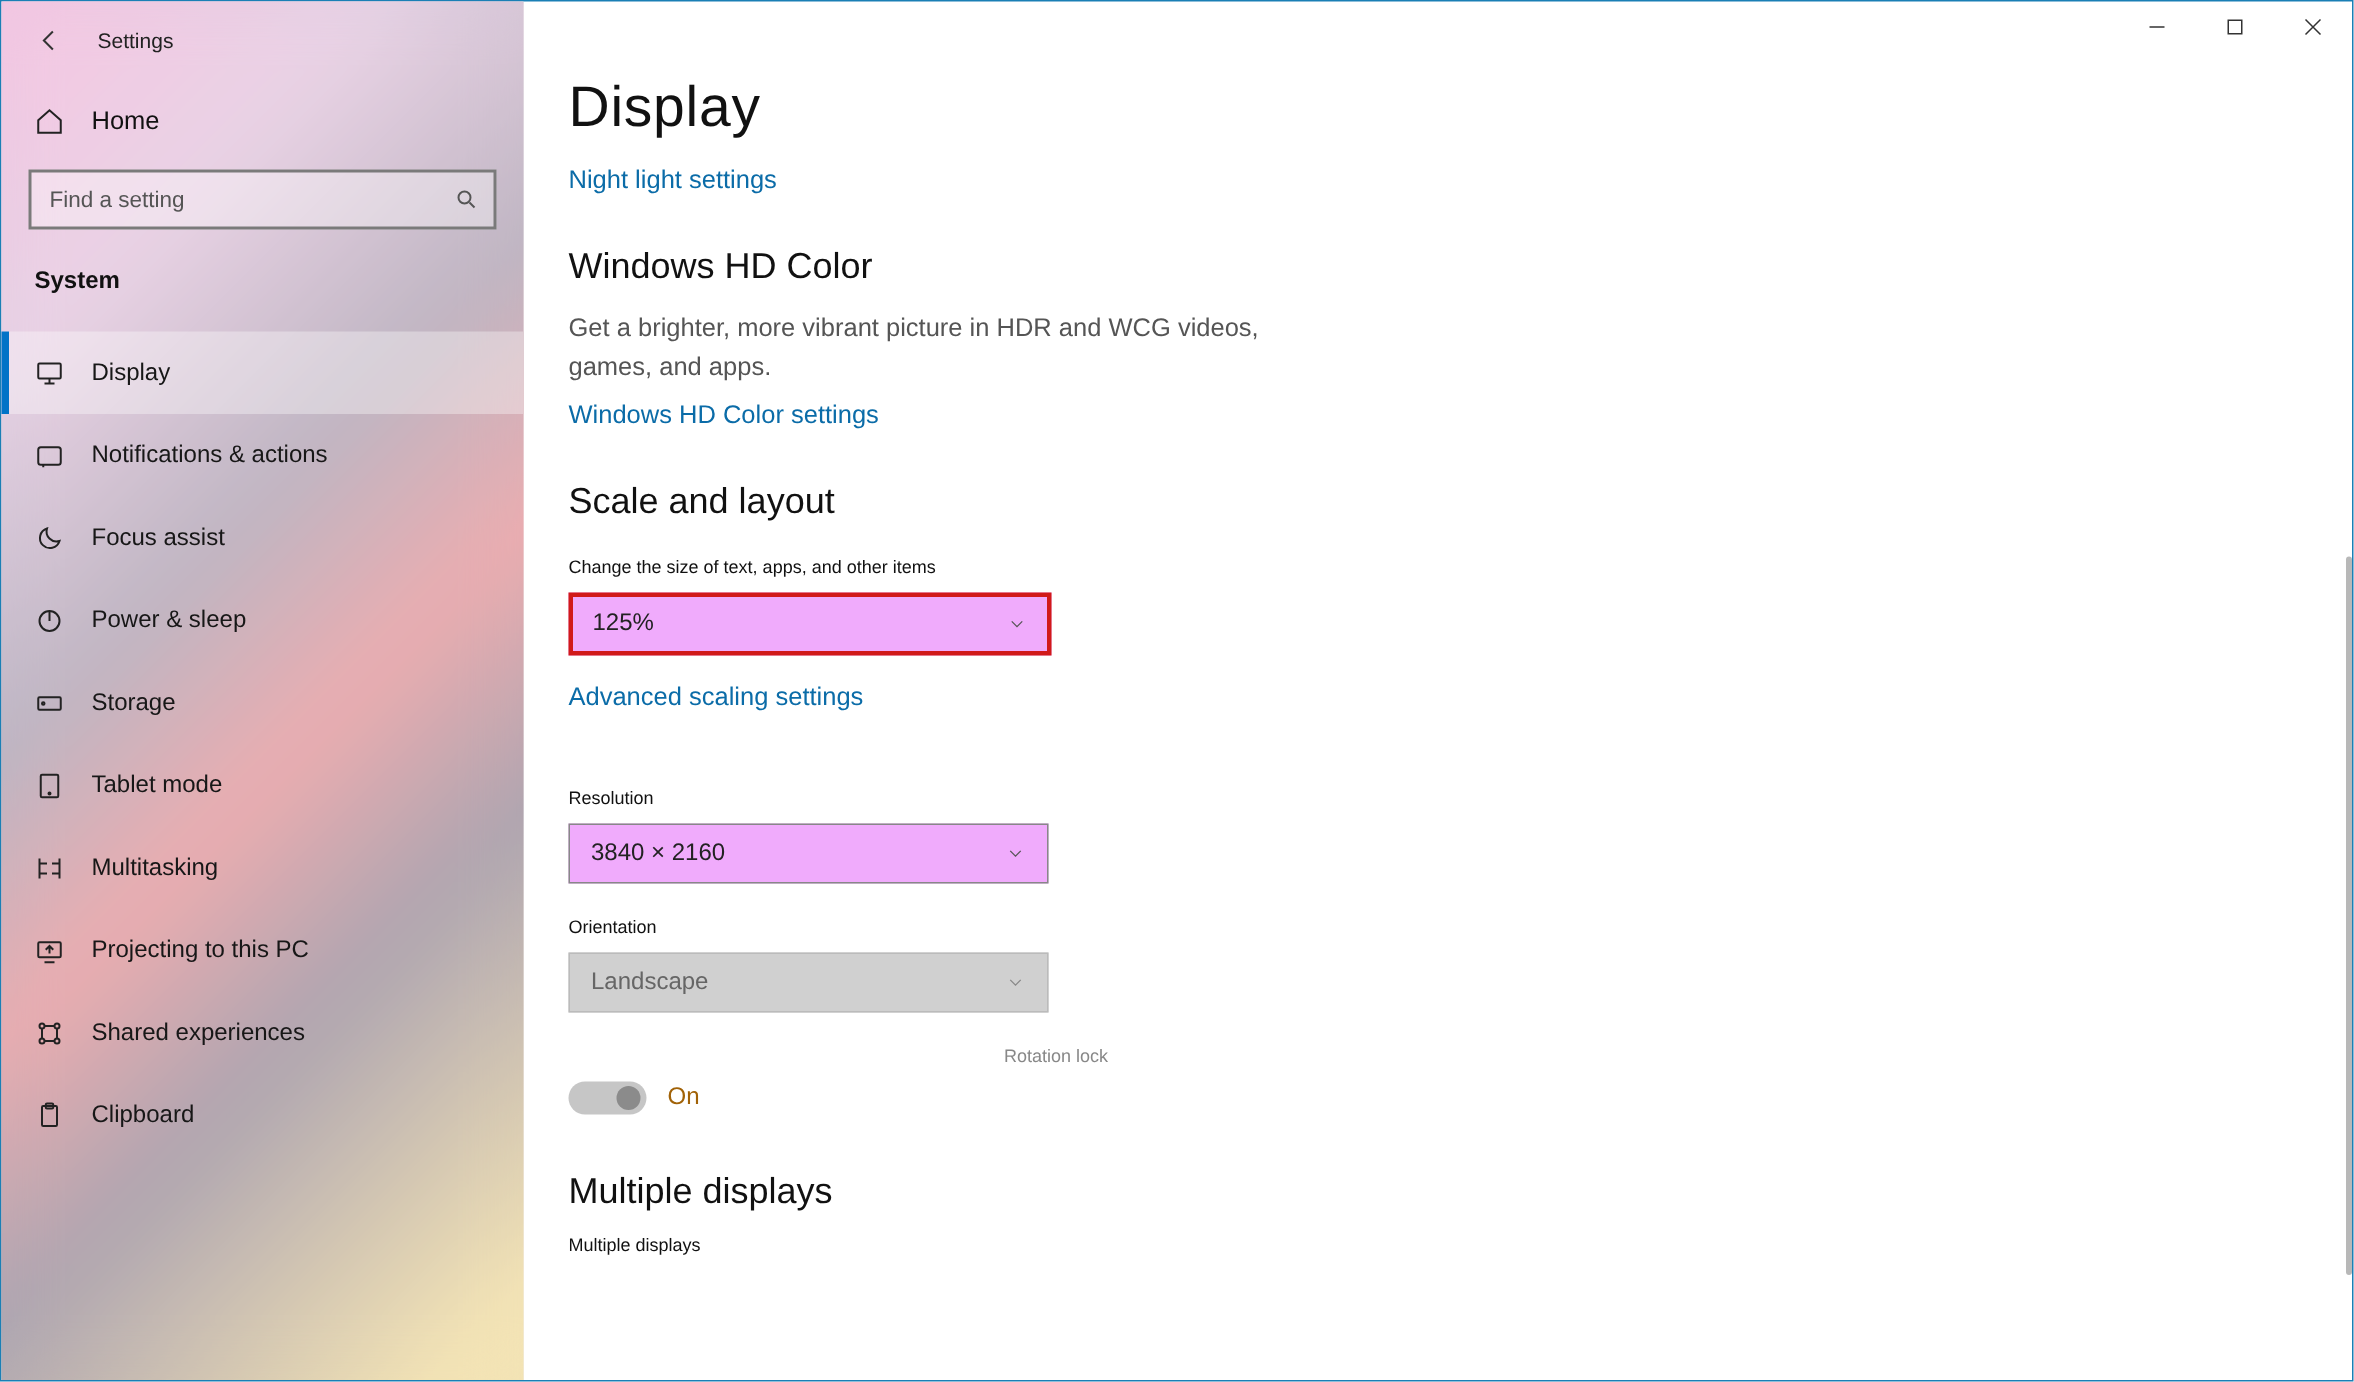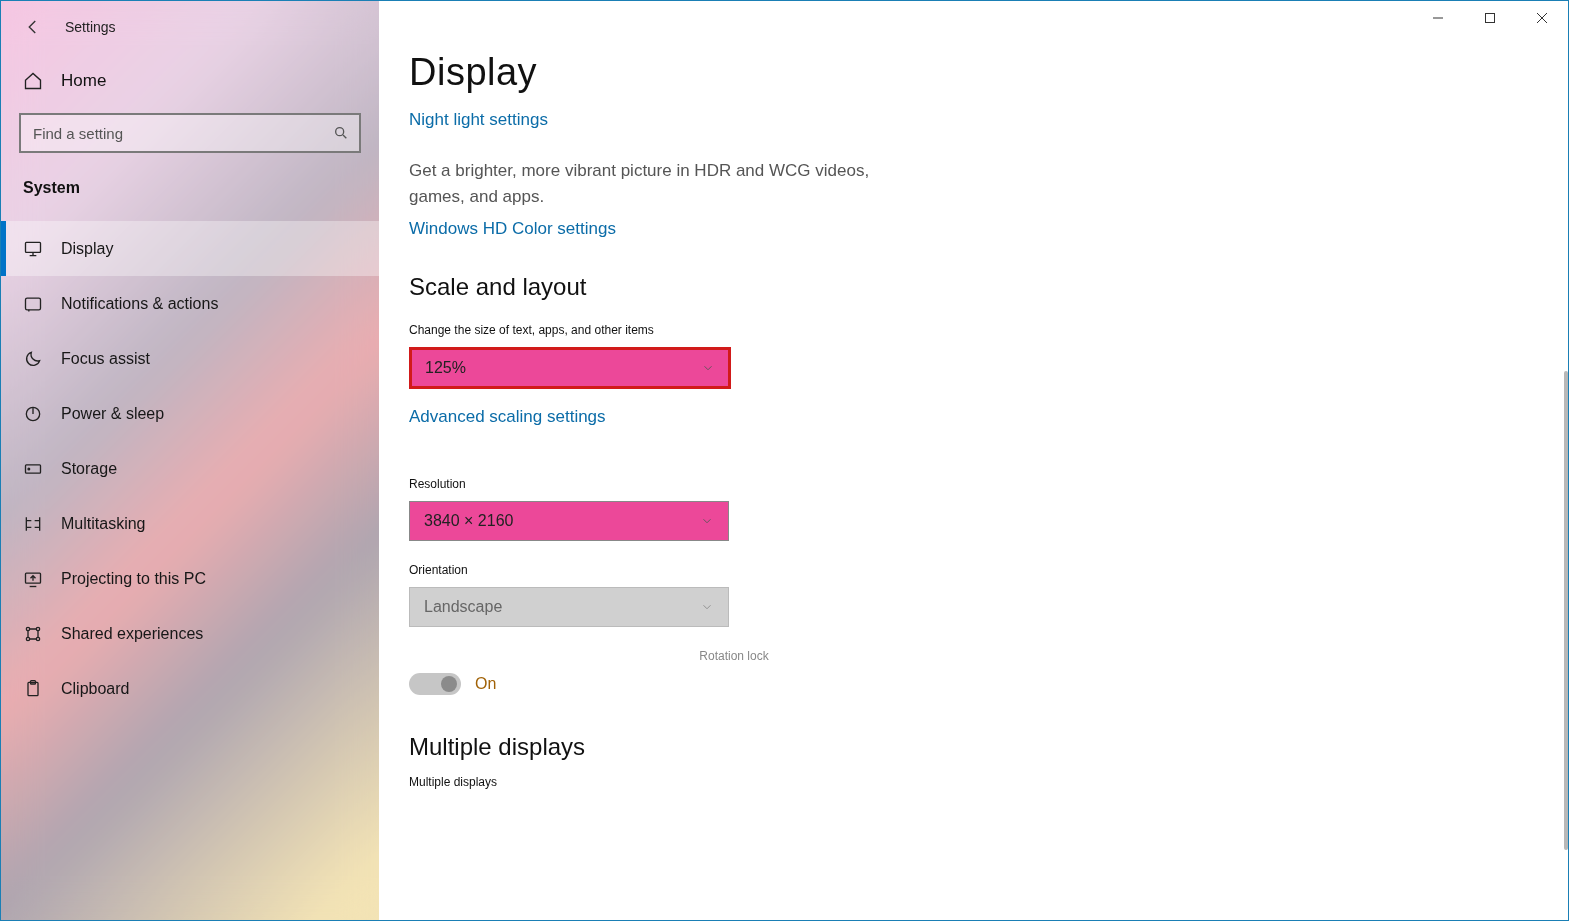--- a/index.html
+++ b/index.html
@@ -1,21 +1,21 @@
 <!DOCTYPE html>
 <html><head>
 <meta charset="utf-8">
 <style>
   * { box-sizing: border-box; margin: 0; padding: 0; font-family: "Segoe UI", Arial, sans-serif; }
   html, body { width: 1569px; height: 921px; overflow: hidden; }
   body { display: flex; border: 1px solid #1a7fb5; background: #fff; }
 
   
   .sidebar {
-    width: 378px; height: 100%;
+    width: 348px; height: 100%;
     background: linear-gradient(135deg,
       rgba(255,170,220,0.7) 0%,
       rgba(235,190,230,0.5) 20%,
       rgba(100,90,120,0.4) 40%,
       rgba(240,90,90,0.5) 55%,
       rgba(80,70,90,0.5) 70%,
       rgba(255,230,120,0.6) 95%);
     background-color: #d8c9d2;
     position: relative;
     padding-top: 8px;
@@ -68,21 +68,21 @@
   .pg-title { font-size:38px; font-weight:400; color:#111; margin-bottom: 16px; letter-spacing:0.5px; }
   .link { color:#0b6ca8; font-size:17px; cursor:pointer; margin-bottom: 28px; display:inline-block; }
   .sect-hdr { font-size:24px; font-weight:400; color:#111; margin: 6px 0 14px 0; }
   .desc { font-size:17px; color:#555; line-height:1.5; margin-bottom:10px; max-width:510px; }
   .label { font-size:12px; color:#111; margin: 22px 0 10px 0; }
   .label.disabled { color:#888;text-align:center; }
 
   .dropdown {
     width:320px; height:40px; border:1px solid #888;
     display:flex; align-items:center; justify-content:space-between;
-    padding:0 14px; font-size:16px; color:#222; background:#ec4899;
+    padding:0 14px; font-size:16px; color:#222; background:#f0abfc;
     cursor:pointer;
   }
   .dropdown.highlighted { border:3px solid #d11a1a; width:322px; height:42px; padding:0 13px; }
   .dropdown.disabled { background:#d0d0d0; border:1px solid #bbb; color:#666; cursor:default; }
   .chev { color:#555; }
 
   .toggle-row { display:flex; align-items:center; gap:14px; margin-top:10px; }
   .toggle {
     width:52px; height:22px; border-radius:11px; background:#c6c6c6;
     position:relative;
@@ -159,20 +159,27 @@
     </div>
     <div class="nav-item">
       <svg viewBox="0 0 24 24" fill="none" stroke="#222" stroke-width="1.6">
           <rect x="3" y="7" width="18" height="10" rx="1"></rect>
           <circle cx="7" cy="12" r="1"></circle>
         </svg>
       <span>Storage</span>
     </div>
     <div class="nav-item">
       <svg viewBox="0 0 24 24" fill="none" stroke="#222" stroke-width="1.6">
+          <rect x="5" y="3" width="14" height="18" rx="1"></rect>
+          <circle cx="12" cy="18" r="0.8"></circle>
+        </svg>
+      <span>Tablet mode</span>
+    </div>
+    <div class="nav-item">
+      <svg viewBox="0 0 24 24" fill="none" stroke="#222" stroke-width="1.6">
           <path d="M4 4v16M4 8h6M4 16h6M20 4v16M14 8h6M14 16h6"></path>
         </svg>
       <span>Multitasking</span>
     </div>
     <div class="nav-item">
       <svg viewBox="0 0 24 24" fill="none" stroke="#222" stroke-width="1.6">
           <rect x="3" y="5" width="18" height="12" rx="1"></rect>
           <path d="M8 21h8"></path>
           <path d="M9 11l3-3 3 3M12 8v6"></path>
         </svg>
@@ -215,20 +222,21 @@
         <svg width="12" height="12" viewBox="0 0 12 12">
           <path d="M1 1l10 10M11 1L1 11" stroke="#333" stroke-width="1"></path>
         </svg>
       </div>
   </div>
 
   <div class="content">
     <div class="pg-title">Display</div>
     <div class="link">Night light settings</div>
 
+    <div class="sect-hdr">Windows HD Color</div>
     <div class="desc">Get a brighter, more vibrant picture in HDR and WCG videos, games, and apps.</div>
     <div class="link">Windows HD Color settings</div>
 
     <div class="sect-hdr">Scale and layout</div>
 
     <div class="label">Change the size of text, apps, and other items</div>
     <div class="dropdown highlighted">
       <span>125%</span>
       <svg class="chev" width="14" height="14" viewBox="0 0 24 24" fill="none" stroke="currentColor" stroke-width="1.5">
           <path d="M6 9l6 6 6-6"></path>

